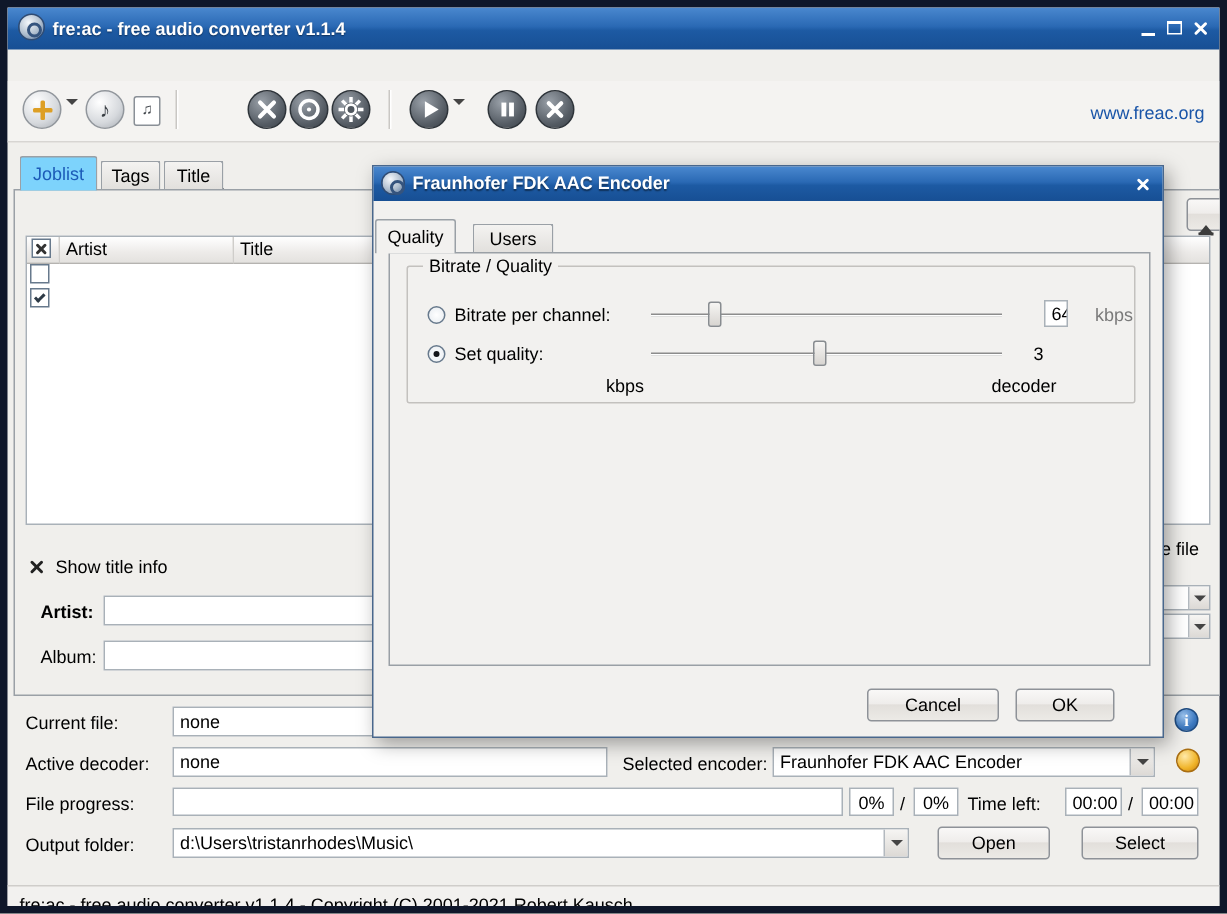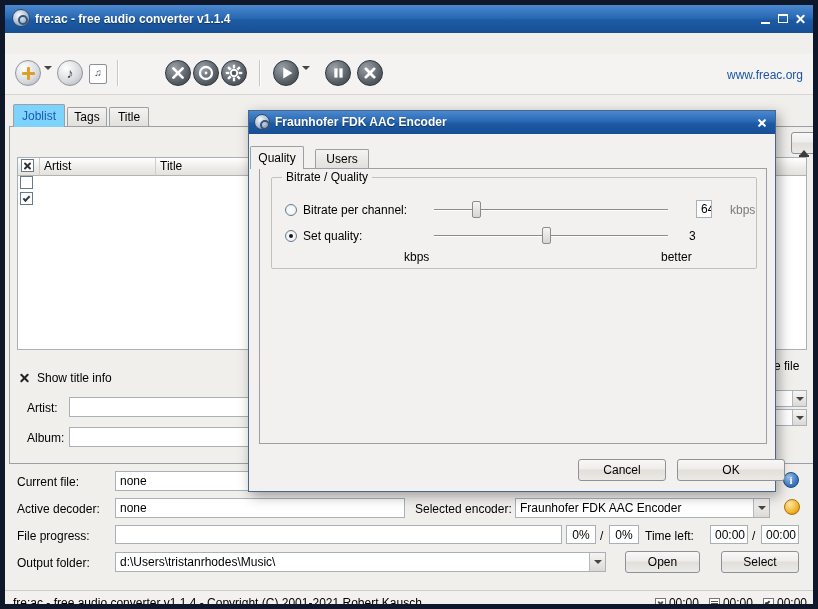--- a/index.html
+++ b/index.html
@@ -240,21 +240,21 @@
   </div>
   <div class="field combo" style="left:770px; top:404px; width:32px; height:17px;">
     <span class="combo-btn" style="width:14px;">
         <span class="tri-down"></span>
       </span>
   </div>
 
   <span class="xmark" style="left:14px; top:367px; width:11px; height:11px; --xc:#222;"></span>
   <div class="lbl" style="left:32px; top:366px;">Show title info</div>
 
-  <div class="lbl" style="left:22px; top:396px;">Artist:</div>
+  <div class="lbl" style="left:22px; top:396px;font-weight:bold;">Artist:</div>
   <div class="field" style="left:64px; top:392px; width:436px;"></div>
   <div class="lbl" style="left:22px; top:426px;">Album:</div>
   <div class="field" style="left:64px; top:422px; width:436px;"></div>
 
   <div class="lbl" style="left:12px; top:470px;">Current file:</div>
   <div class="field" style="left:110px; top:466px; width:658px;">none</div>
   <div class="info-circle" style="left:778px; top:467px;"></div>
 
   <div class="lbl" style="left:12px; top:497px;">Active decoder:</div>
   <div class="field" style="left:110px; top:493px; width:290px;">none</div>
@@ -282,25 +282,20 @@
     <span>d:\Users\tristanrhodes\Music\</span>
     <span class="combo-btn">
         <span class="tri-down"></span>
       </span>
   </div>
   <div class="btn" style="left:620px; top:546px; width:75px;">Open</div>
   <div class="btn" style="left:716px; top:546px; width:78px;">Select</div>
 
   <div class="statusbar">
     <div class="lbl" style="left:8px; top:5px;">fre:ac - free audio converter v1.1.4 - Copyright (C) 2001-2021 Robert Kausch</div>
-    <div class="abs" style="right:6px; top:5px; white-space:nowrap;">
-      <span class="sicon"><span class="xmark" style="left:1px; top:0; width:7px; height:8px; --xc:#555;"></span></span><span>00:00</span>&nbsp;&nbsp;
-      <span class="sicon"><span class="sline" style="top:2px;"></span><span class="sline" style="top:4px;"></span><span class="sline" style="top:6px;"></span></span><span>00:00</span>&nbsp;&nbsp;
-      <span class="sicon"><span class="vmark" style="left:1px; top:2px; width:5px; height:3px;"></span></span><span>00:00</span>
-    </div>
   </div>
 
   <div class="dialog">
     <div class="dlg-titlebar blueGrad">
       <div class="app-icon" style="left:5px; top:3px; width:16px; height:16px;"></div>
       <div class="dlg-title">Fraunhofer FDK AAC Encoder</div>
       <div class="abs" style="right:6px; top:5px; width:13px; height:13px;">
         <span class="xmark" style="left:1px; top:1px; width:10px; height:10px; --xc:#fff;"></span>
       </div>
     </div>
@@ -320,19 +315,19 @@
     <div class="field" style="left:447px; top:89px; width:16px; height:18px; text-align:center; line-height:16px;">64</div>
     <div class="lbl muted" style="left:481px; top:92px;">kbps</div>
 
     <span class="radio checked" style="left:36px; top:119px;"></span>
     <div class="lbl" style="left:54px; top:118px;">Set quality:</div>
     <div class="track" style="left:185px; top:124px; width:234px;"></div>
     <div class="thumb" style="left:293px; top:116px;"></div>
     <div class="lbl" style="left:440px; top:118px;">3</div>
 
     <div class="lbl" style="left:155px; top:139px;">kbps</div>
-    <div class="lbl" style="left:412px; top:139px;">better</div>
+    <div class="lbl" style="left:412px; top:139px;">decoder</div>
 
     <div class="btn" style="left:329px; top:348px; width:88px;">Cancel</div>
-    <div class="btn" style="left:428px; top:348px; width:108px;">OK</div>
+    <div class="btn" style="left:428px; top:348px; width:66px;">OK</div>
   </div>
 
 </div>
 
 </body></html>

